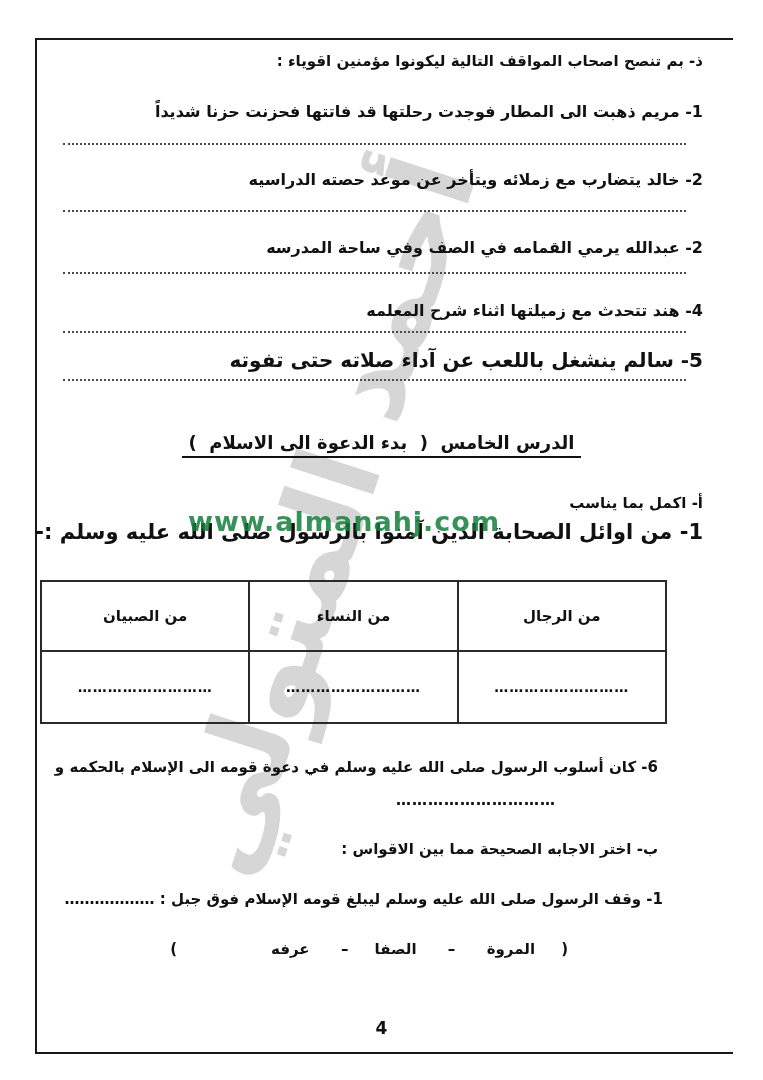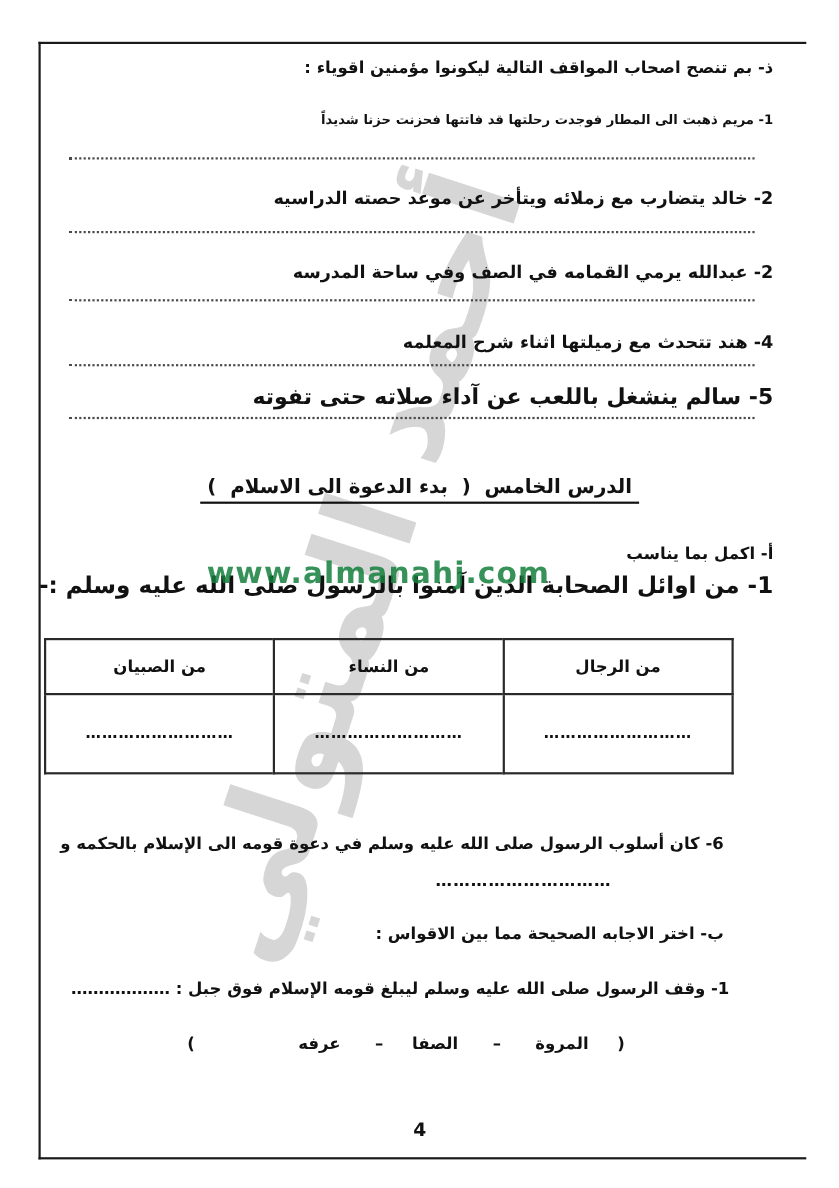--- a/index.html
+++ b/index.html
@@ -34,21 +34,21 @@
   }
   .content { position:relative; z-index:2; }
 
   table.fill-table {
     position:absolute; top:580px; right:96px; width:627px;
     border-collapse:collapse; z-index:2;
   }
   table.fill-table th, table.fill-table td {
     border:2px solid #2a2a2a; text-align:center; font-weight:bold; font-size:15px;
   }
-  table.fill-table th { height:50px; }
+  table.fill-table th { height:70px; }
   table.fill-table td { height:72px; font-size:14px; letter-spacing:1px; }
 
   .pre { white-space:pre; }
   .page-number { position:absolute; top:1018px; left:0; width:100%; text-align:center;
     font-weight:bold; font-size:17px; z-index:2; }
 </style>
 </head>
 <body>
 
 <div class="page">
@@ -56,21 +56,21 @@
   <div class="watermark-diagonal">أحمد المتولي</div>
 
   <div class="frame-top"></div>
   <div class="frame-left"></div>
   <div class="frame-bottom"></div>
 
   <div class="content">
 
     <div class="txt" style="top:52px; right:60px;">ذ- بم تنصح اصحاب المواقف التالية ليكونوا مؤمنين اقوياء :</div>
 
-    <div class="txt" style="top:102px; right:60px; font-size:12px;">1- مريم ذهبت الى المطار فوجدت رحلتها قد فاتتها فحزنت حزنا شديداً</div>
+    <div class="txt" style="top:102px; right:60px; font-size:16px;">1- مريم ذهبت الى المطار فوجدت رحلتها قد فاتتها فحزنت حزنا شديداً</div>
     <div class="dotline" style="top:143px;"></div>
 
     <div class="txt" style="top:170px; right:60px; font-size:16px;">2- خالد  يتضارب مع زملائه ويتأخر عن موعد حصته الدراسيه</div>
     <div class="dotline" style="top:210px;"></div>
 
     <div class="txt" style="top:238px; right:60px; font-size:16px;">2- عبدالله يرمي القمامه في الصف وفي ساحة المدرسه</div>
     <div class="dotline" style="top:272px;"></div>
 
     <div class="txt" style="top:301px; right:60px; font-size:16px;">4- هند تتحدث مع زميلتها اثناء شرح المعلمه</div>
     <div class="dotline" style="top:331px;"></div>

